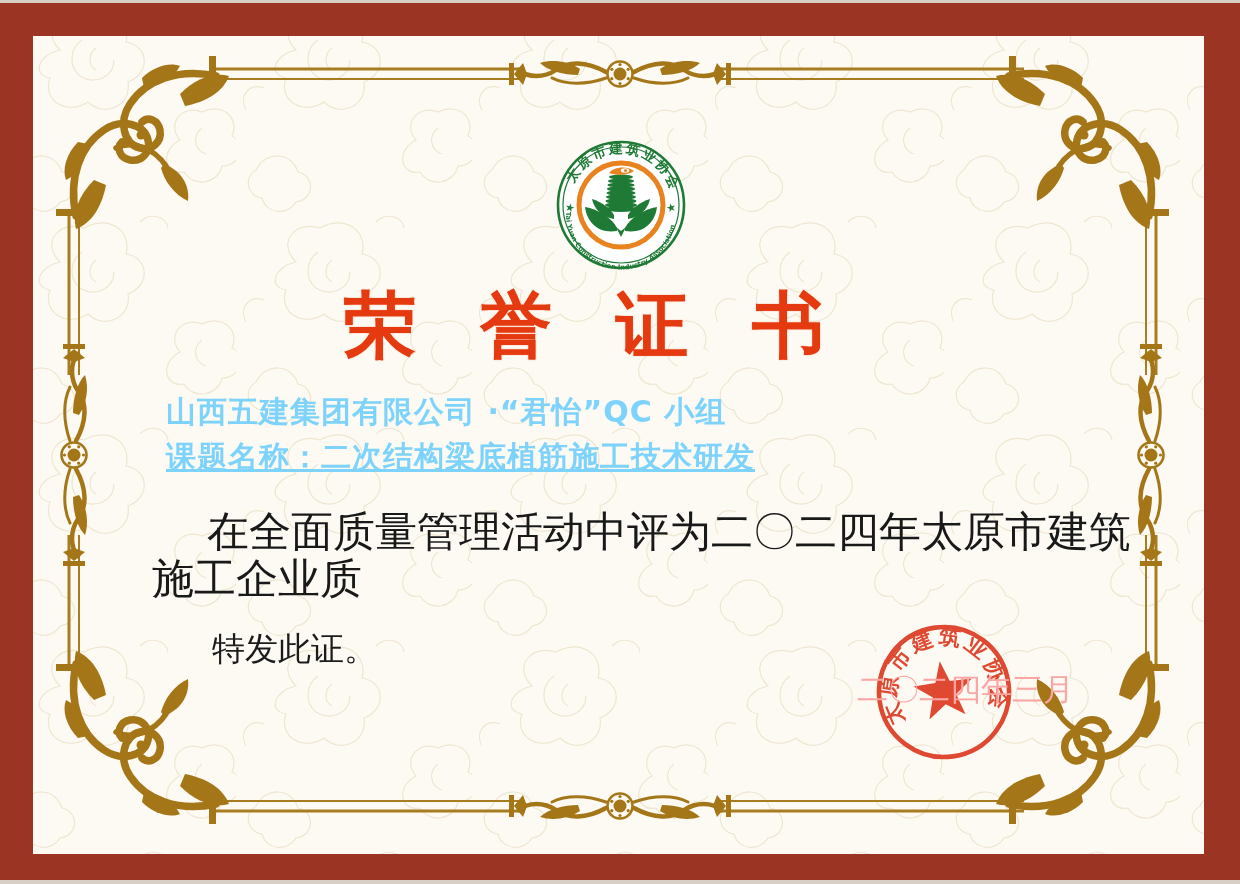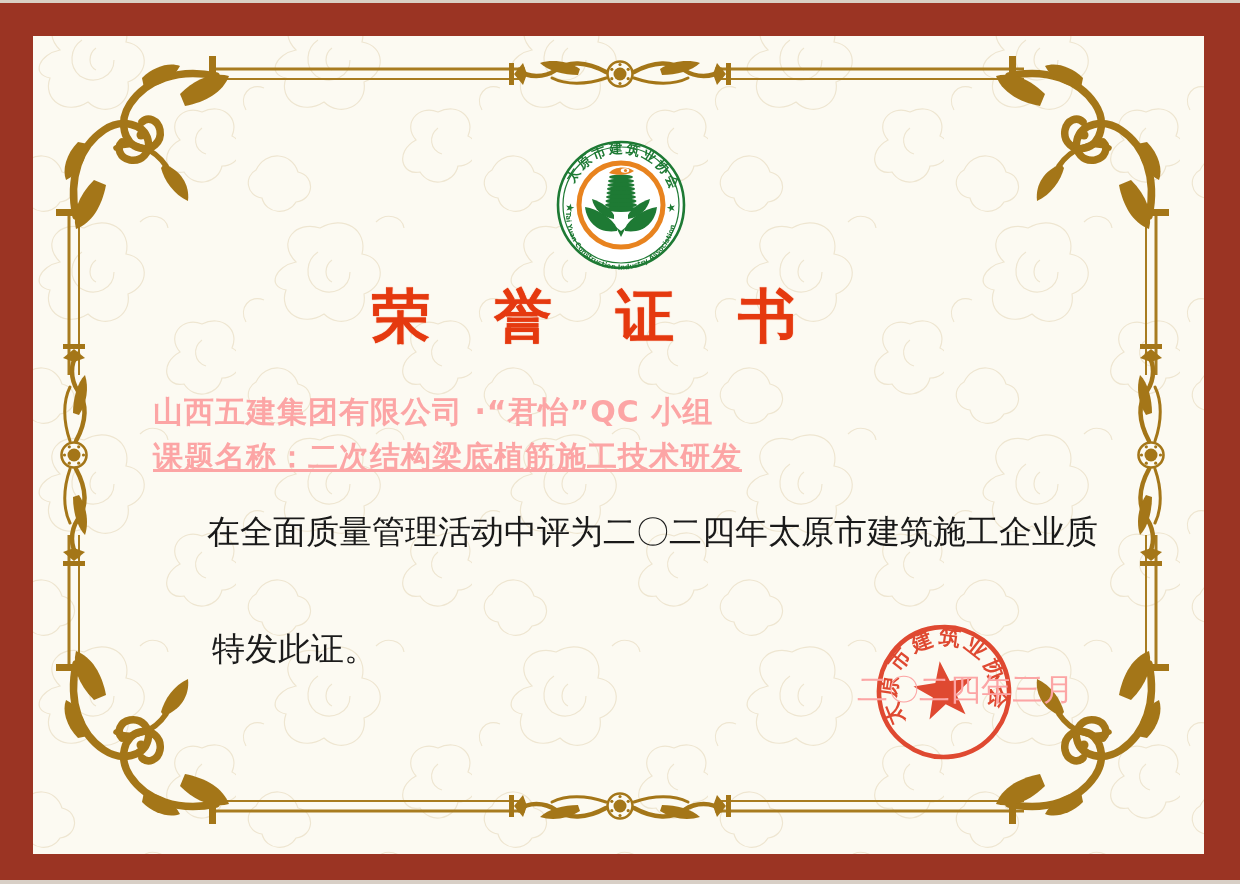--- a/index.html
+++ b/index.html
@@ -10,35 +10,35 @@
   }
   .edge-line{position:absolute;left:0;right:0;height:3px;background:#d9d0c4;}
   .certificate{
     position:absolute;left:33px;top:36px;width:1171px;height:818px;
     background:#fcfaf2;
   }
   svg.decor{position:absolute;left:0;top:0;width:1240px;height:884px;pointer-events:none;}
   .txt{position:absolute;color:#1b1b1b;white-space:nowrap;}
   .cert-title{
     left:0;top:278px;width:1168px;text-align:center;
-    font-size:58px;font-weight:900;color:#e5390f;
+    font-size:72px;font-weight:900;color:#e5390f;
     letter-spacing:64px;padding-left:64px;box-sizing:border-box;
     font-family:"DejaVu Sans","Liberation Sans",sans-serif;
     text-shadow:0 0 1px #e5390f;
   }
   .line-bold{
     font-size:30px;font-weight:700;letter-spacing:1px;
-    font-family:"DejaVu Sans","Liberation Sans",sans-serif;color:#fca5a5;
+    font-family:"DejaVu Sans","Liberation Sans",sans-serif;color:#7dd3fc;margin-left:13px;
   }
   .recipient{left:153px;top:392px;}
   .project{left:153px;top:437px;text-decoration:underline;}
   .body-block{
     position:absolute;left:152px;top:508px;width:990px;
     font-family:"DejaVu Serif","Liberation Serif",serif;
-    font-size:33px;line-height:47px;color:#191919;
+    font-size:42px;line-height:47px;color:#191919;
   }
   .body-line-1{text-indent:55px;}
   .issue{left:212px;top:627px;font-size:33px;font-family:"DejaVu Serif","Liberation Serif",serif;}
   .issue-date{left:857px;top:669px;font-size:31px;letter-spacing:0px;z-index:5;
     font-family:"DejaVu Serif","Liberation Serif",serif;color:#fca5a5;}
   .seal-wrap{position:absolute;left:874px;top:622px;width:140px;height:140px;z-index:4;}
   .logo-wrap{position:absolute;left:555px;top:139px;width:132px;height:132px;}
 </style>
 </head>
 <body>

